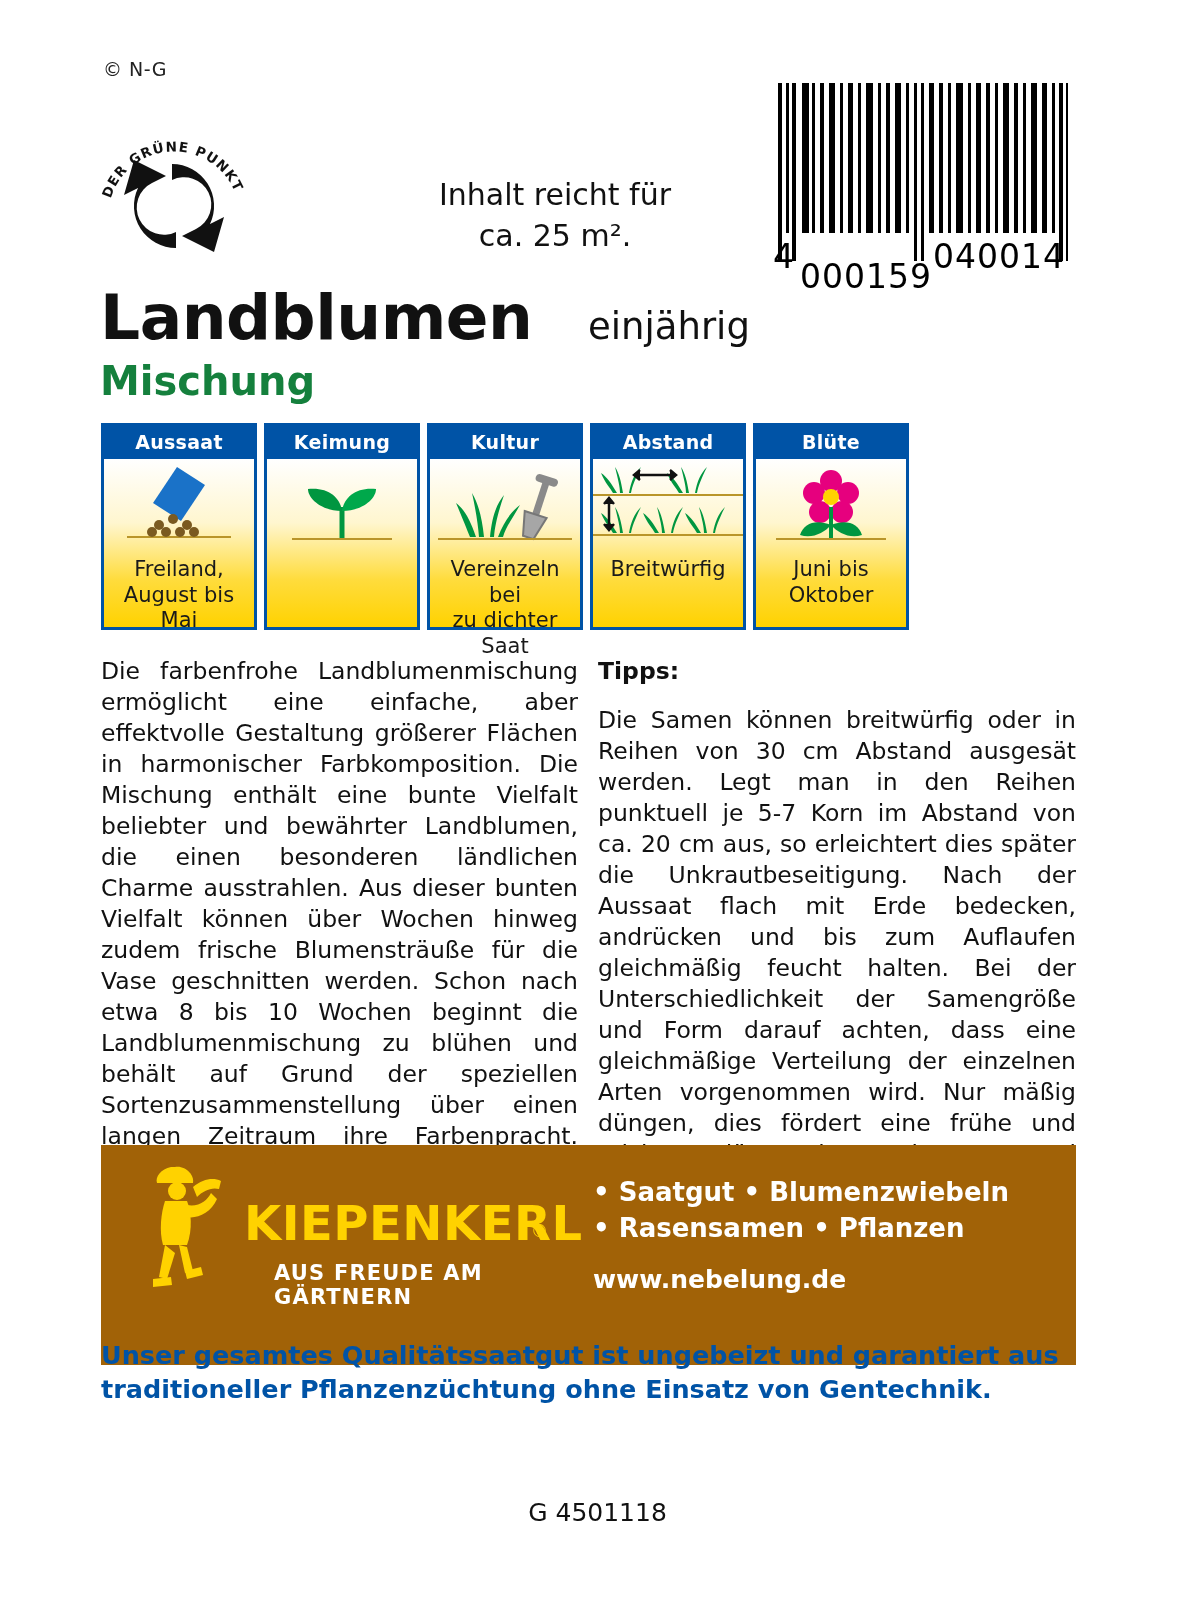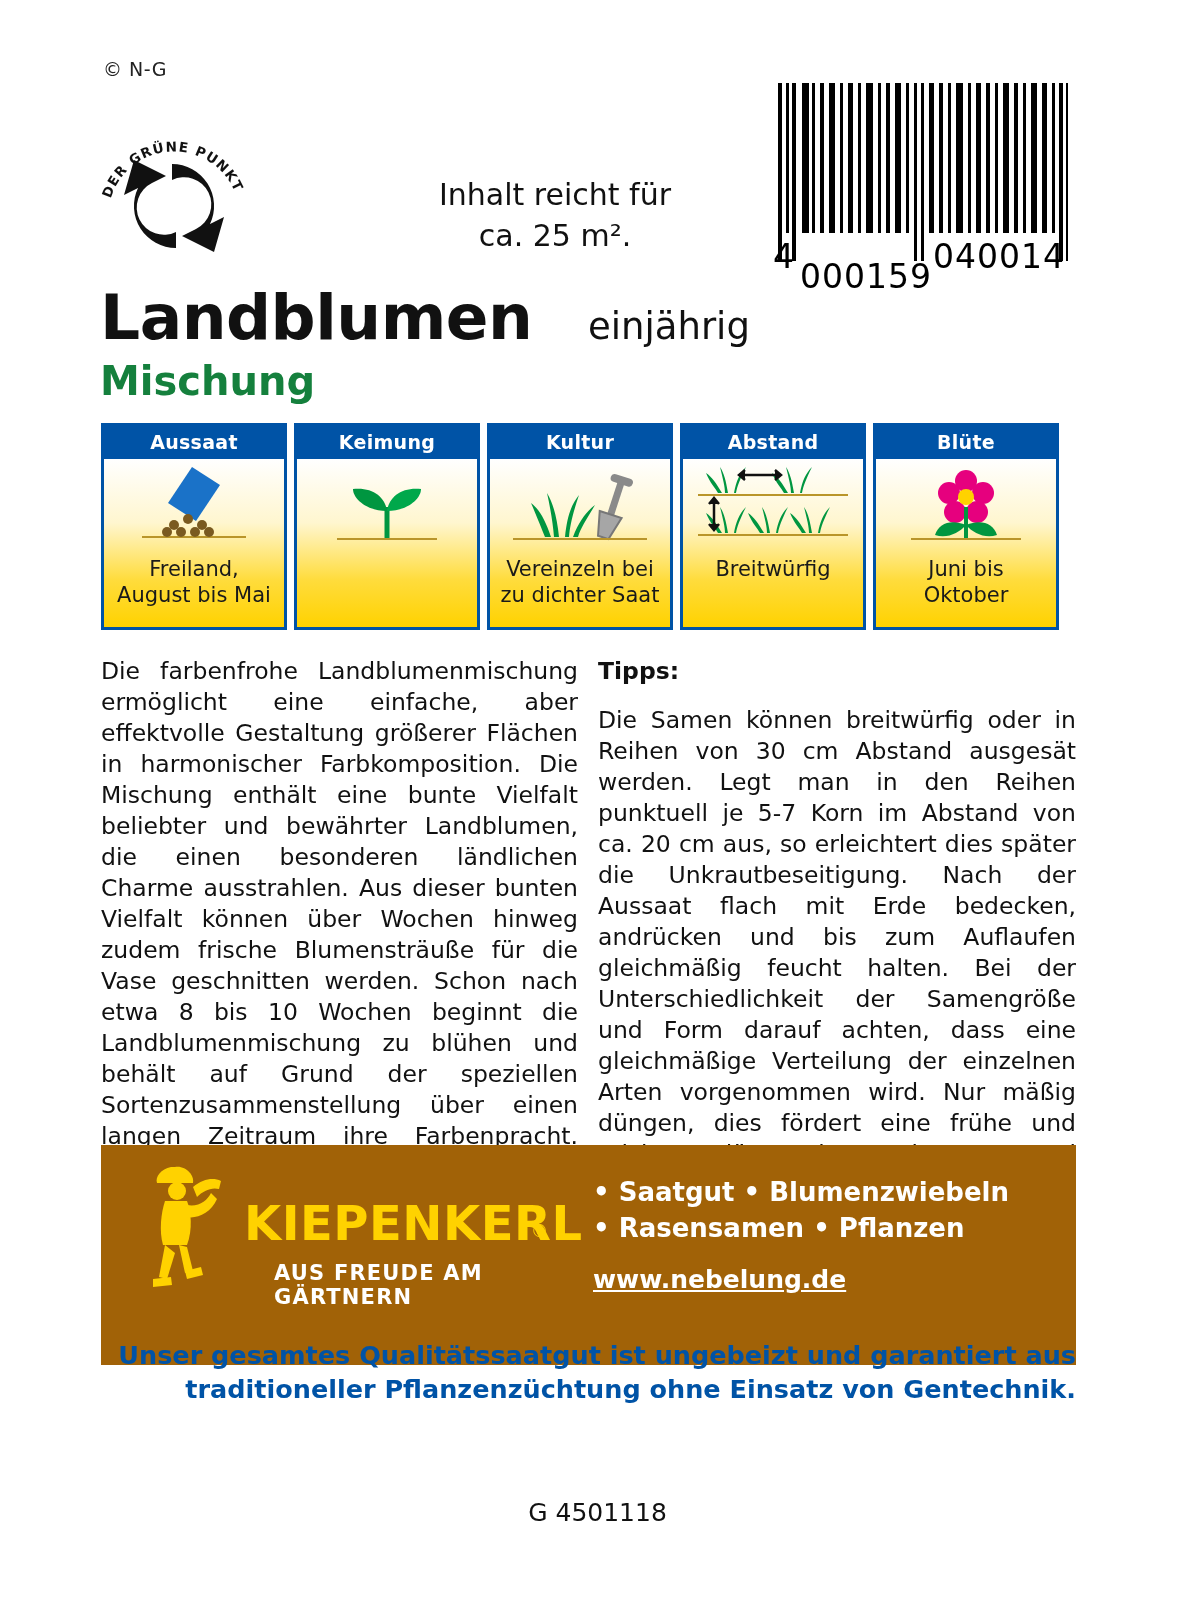--- a/index.html
+++ b/index.html
@@ -103,21 +103,21 @@
 
   
   .boxes {
     position: absolute;
     left: 101px; top: 423px;
     width: 975px;
     display: flex;
     gap: 7px;
   }
   .box {
-    width: 186px;
+    width: 156px;
     border: 3px solid #0053a6;
     box-sizing: border-box;
     background: #be185d;
   }
   .box-head {
     background: #0053a6;
     color: #ffffff;
     font-size: 19px;
     font-weight: bold;
     text-align: center;
@@ -214,29 +214,28 @@
   .brand-line {
     font-size: 26px;
     font-weight: bold;
     margin-bottom: 6px;
     white-space: nowrap;
   }
   .brand-url {
     font-size: 25px;
     font-weight: bold;
     margin-top: 22px;
-    text-decoration: underline;
   }
 
   
   .footer-note {
     position: absolute;
     left: 101px; top: 1338px;
     width: 975px;
-    text-align: right;
+    text-align: left;
     font-size: 25.5px;
     font-weight: bold;
     line-height: 1.34;
     color: #0053a6;
   }
   .code {
     position: absolute;
     left: 0; top: 1498px;
     width: 1195px;
     text-align: center;

